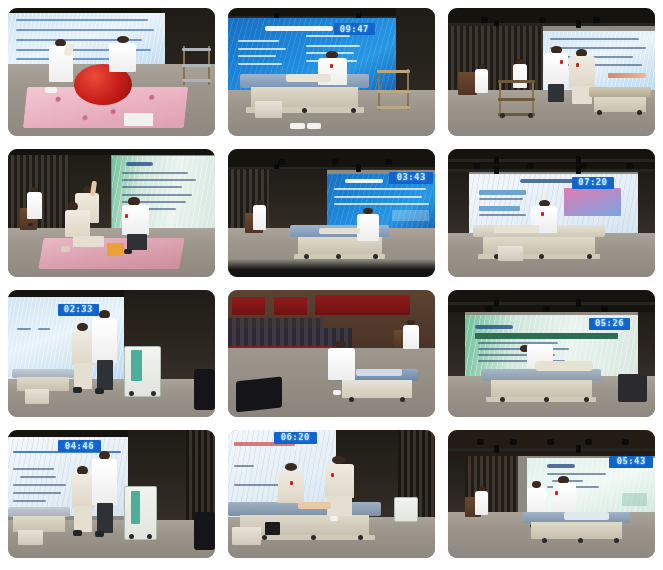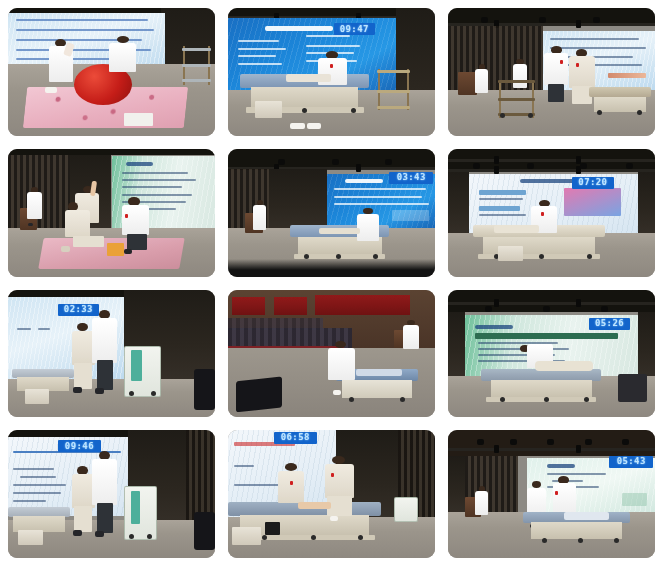--- a/index.html
+++ b/index.html
@@ -668,21 +668,21 @@
           <div class="stripe"></div>
           <div class="wheel" style="left:12%"></div>
           <div class="wheel" style="right:12%"></div>
         </div>
         <div class="treat-table" style="left:0;top:60%;width:30%;height:22%;">
           <div class="table-top" style="background:linear-gradient(180deg,#c3cbd4,#a6aeb8)"></div>
           <div class="table-base"></div>
         </div>
         <div class="box" style="left:5%;top:78%;width:12%;height:12%;"></div>
         <div class="speaker-box" style="right:0;top:64%;width:10%;height:30%;"></div>
-        <div class="timer" style="left:24%;top:8%;width:21%;font-size:9px;padding:1.5px 0;">09:46</div>
+        <div class="timer" style="left:24%;top:8%;width:21%;font-size:9px;padding:1.5px 0;">04:46</div>
       </div>
     </div>
 
     <div class="photo-tile" title="Lower limb technique demonstration">
       <div class="photo-canvas blur-soft">
         <div class="led white" style="left:0;top:0;width:52%;height:68%;">
           <div class="slide-line red" style="left:6%;top:14%;width:56%;height:4px;"></div>
           <div class="slide-line dark" style="left:6%;top:40%;width:18%;"></div>
           <div class="slide-line dark" style="left:6%;top:62%;width:44%;"></div>
         </div>
@@ -706,21 +706,21 @@
           <div class="head" style="left:28%;top:0;width:38%;height:13%;"></div>
           <div class="body scrub" style="left:4%;top:12%;width:88%;height:52%;"></div>
           <div class="pants" style="left:10%;top:60%;width:76%;height:30%;"></div>
           <div class="badge-red" style="left:22%;top:26%;"></div>
           <div class="shoe" style="left:20%;top:90%;width:26%;height:8%;"></div>
         </div>
         <div class="limb" style="left:34%;top:56%;width:16%;height:6%;background:#e6c8a8;"></div>
         <div class="box" style="left:18%;top:72%;width:7%;height:10%;background:#1c1c1c"></div>
         <div class="box" style="left:2%;top:76%;width:14%;height:14%;"></div>
         <div class="machine" style="right:8%;top:52%;width:12%;height:20%;"></div>
-        <div class="timer" style="left:22%;top:1%;width:21%;font-size:9px;padding:1.5px 0;">06:58</div>
+        <div class="timer" style="left:22%;top:1%;width:21%;font-size:9px;padding:1.5px 0;">06:20</div>
       </div>
     </div>
 
     <div class="photo-tile" title="Wide view of timed practical examination">
       <div class="photo-canvas blur-soft">
         <div class="ceiling" style="height:20%;background:#241d16"></div>
         <div class="truss" style="top:14%"></div>
         <div class="spot" style="left:14%;top:7%"></div>
         <div class="spot" style="left:30%;top:7%"></div>
         <div class="spot" style="left:48%;top:7%"></div>

